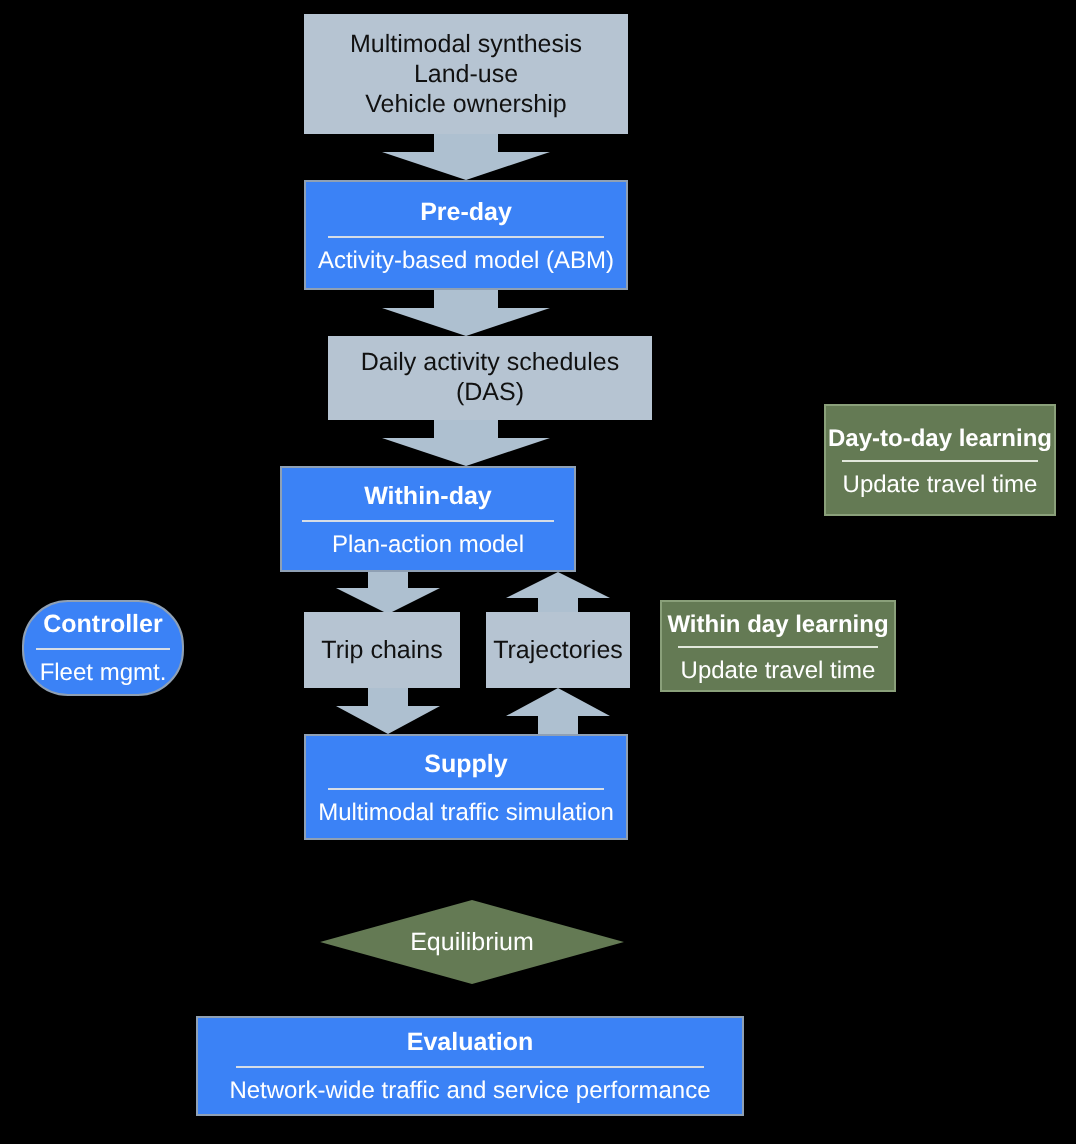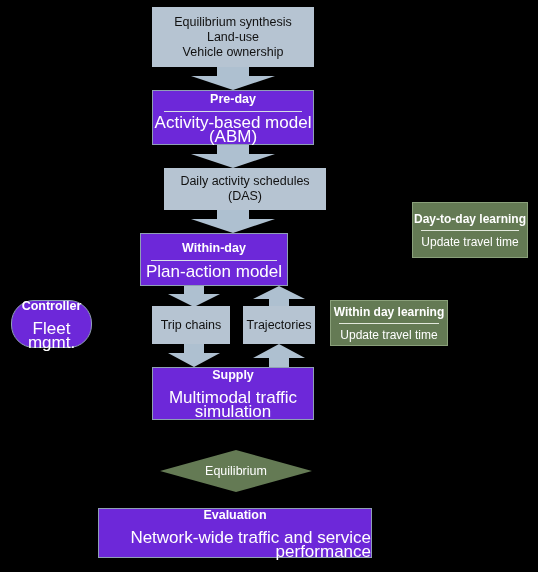--- a/index.html
+++ b/index.html
@@ -30,37 +30,37 @@
   
   .box.light {
     background: #b6c4d2;
     color: #111111;
     font-size: 12.5px;
     line-height: 15px;
   }
 
   
   .box.slate {
-    background: #6d28d9;
+    background: #3b82f6;
     border: 1px solid #8fa0b4;
     color: #ffffff;
   }
   .box.slate .title {
     font-weight: bold;
     font-size: 12.5px;
     line-height: 15px;
   }
   .box.slate .rule {
     width: 86%;
     height: 1px;
     background: #d6dde6;
     margin: 4px 0 4px 0;
   }
   .box.slate .sub {
-    font-size: 17px;
+    font-size: 12px;
     line-height: 14px;
     font-weight: normal;
   }
 
   
   .box.green {
     background: #647a54;
     border: 1px solid #8aa07a;
     color: #ffffff;
   }
@@ -105,21 +105,21 @@
     color: #ffffff;
     font-size: 12.5px;
   }
 </style>
 </head>
 <body>
 
 <div id="canvas">
 
   <div class="box light" style="left:152px; top:7px; width:162px; height:60px;">
-    <span class="line">Equilibrium synthesis</span>
+    <span class="line">Multimodal synthesis</span>
     <span class="line">Land-use</span>
     <span class="line">Vehicle ownership</span>
   </div>
 
   <div class="arrow" style="left:191px; top:67px;">
     <svg width="84" height="23" viewBox="0 0 84 23">
       <polygon points="26,0 58,0 58,9 84,9 42,23 0,9 26,9" fill="#aec0d0"></polygon>
     </svg>
   </div>
 

